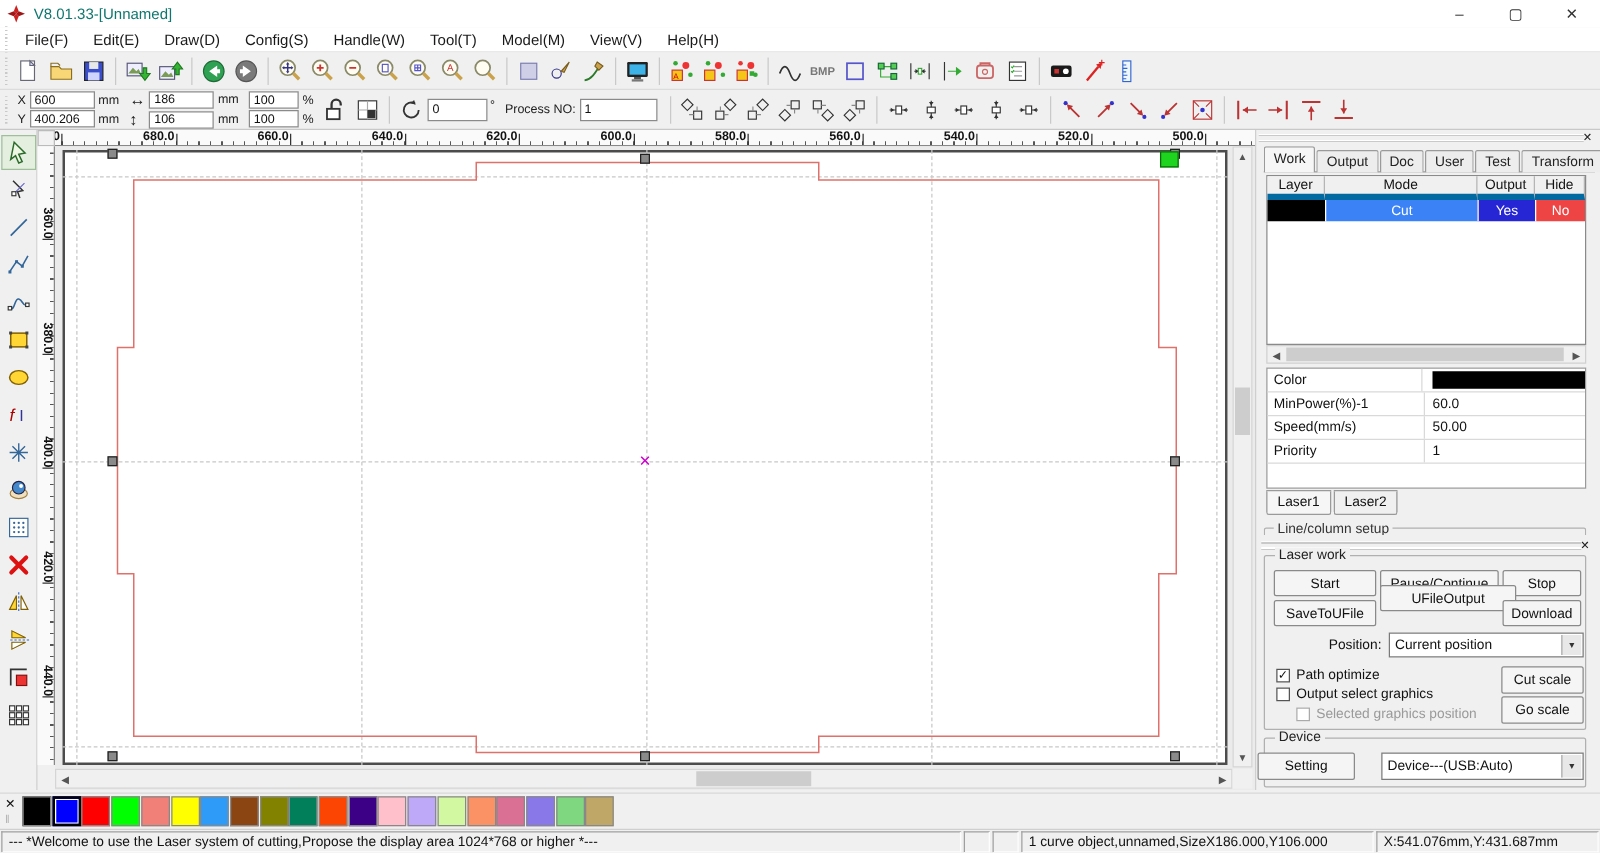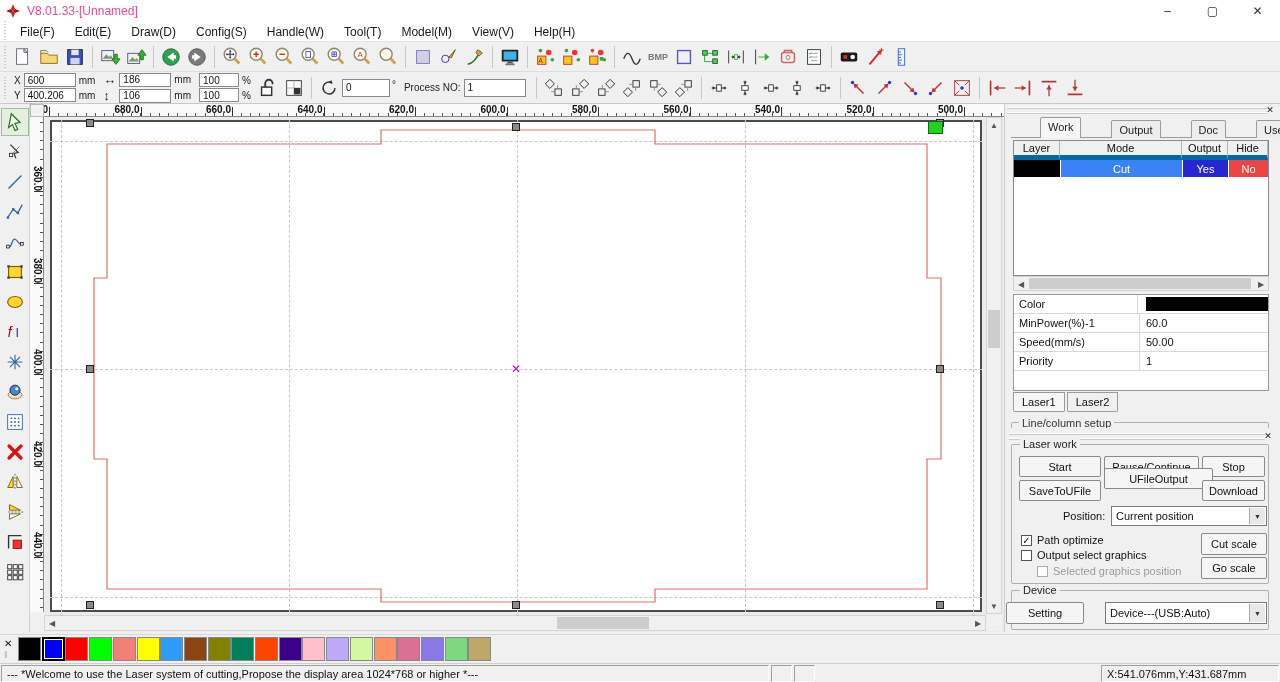--- a/index.html
+++ b/index.html
@@ -5,21 +5,21 @@
   * { margin:0; padding:0; box-sizing:border-box; }
   html,body { width:1280px; height:682px; overflow:hidden; background:#f0f0f0;
     font-family:"Liberation Sans","DejaVu Sans",sans-serif; font-size:11px; color:#111;
     -webkit-font-smoothing:antialiased; }
   #app { position:relative; width:1280px; height:682px; background:#f0f0f0; }
 
   
   .titlebar { position:absolute; left:0; top:0; width:1280px; height:22px; background:#fff;
     display:flex; align-items:center; }
   .titlebar .logo { width:16px; height:16px; margin:0 6px 0 5px; }
-  .titlebar .title { font-size:12px; color:#ec4899; }
+  .titlebar .title { font-size:12px; color:#0f766e; }
   .wincontrols { position:absolute; right:0; top:0; height:22px; display:flex; }
   .wbtn { width:45px; height:22px; display:flex; align-items:center; justify-content:center;
     font-size:12px; color:#333; cursor:default; }
 
   
   .menubar { position:absolute; left:0; top:22px; width:1280px; height:20px; background:#fff;
     display:flex; align-items:center; border-bottom:1px solid #e2e2e2; }
   .menuitem { padding:2px 10px; font-size:12px; color:#1a1a1a; }
 
   
@@ -75,21 +75,21 @@
   .sthumb { position:absolute; background:#cdcdcd; }
   .scorner { position:absolute; right:2px; bottom:1px; width:16px; height:16px; background:#f0f0f0; }
 
   
   .rpanel { position:absolute; left:1004px; top:104px; width:276px; height:528px; background:#f0f0f0; border-left:1px solid #cfcfcf; }
   .splitter { position:relative; height:10px; margin:1px 2px 0 2px;
     background:repeating-linear-gradient(180deg,#fff 0 1px,#c9c9c9 1px 2px,transparent 2px 5px); background-size:96% 7px; background-repeat:no-repeat; background-position:0 2px; }
   .splitx { position:absolute; right:2px; top:-1px; width:12px; height:12px; font-size:9px; font-weight:bold; color:#222; text-align:center; line-height:12px; }
   .tabsrow { display:flex; margin:2px 4px 0 6px; height:21px; border-bottom:1px solid #9a9a9a; }
   .tab { padding:3px 7px 2px; font-size:11px; color:#222; border:1px solid #9a9a9a; border-bottom:none; background:#ededed;
-    border-radius:2px 2px 0 0; margin-right:1px; position:relative; top:3px; height:18px; white-space:nowrap;margin-left:29px; }
+    border-radius:2px 2px 0 0; margin-right:1px; position:relative; top:3px; height:18px; white-space:nowrap; }
   .tab.active { background:#f6f6f6; top:0; height:21px; font-weight:normal; }
   .ltable { position:absolute; left:8px; top:36px; width:256px; height:136px; background:#fff; border:1px solid #8a8a8a; }
   .lthead { display:flex; height:19px; background:#f0f0f0; }
   .lth { border-right:1px solid #b5b5b5; border-bottom:5px solid #0369a1; display:flex; align-items:center; justify-content:center; font-size:11px; }
   .ltrow { display:flex; height:17px; }
   .ltc { display:flex; align-items:center; justify-content:center; font-size:11px; }
   .tblscroll { position:absolute; left:8px; top:172px; width:256px; height:15px; background:#f0f0f0; border:1px solid #d0d0d0; }
   .props { position:absolute; left:8px; top:190px; width:256px; height:97px; background:#fff; border:1px solid #9a9a9a; }
   .prow { display:flex; height:19px; border-bottom:1px solid #d9d9d9; align-items:center; }
   .plabel { width:126px; padding-left:5px; border-right:1px solid #d9d9d9; height:100%; display:flex; align-items:center; }
@@ -907,15 +907,16 @@
       <div class="swatch" style="left: 397.2px; background: rgb(218, 112, 147);"></div>
       <div class="swatch" style="left: 420.9px; background: rgb(137, 121, 232);"></div>
       <div class="swatch" style="left: 444.6px; background: rgb(127, 216, 127);"></div>
       <div class="swatch" style="left: 468.3px; background: rgb(191, 167, 104);"></div>
     </div>
 
   <div class="status">
     <div class="scell" style="left:1px;width:768px">--- *Welcome to use the Laser system of cutting,Propose the display area 1024*768 or higher *---</div>
     <div class="scell" style="left:771px;width:21px"></div>
     <div class="scell" style="left:794px;width:21px"></div>
+    <div class="scell" style="left:817px;width:282px">1 curve object,unnamed,SizeX186.000,Y106.000</div>
     <div class="scell" style="left:1101px;width:178px">X:541.076mm,Y:431.687mm</div>
   </div>
 </div>
 
 </body></html>

